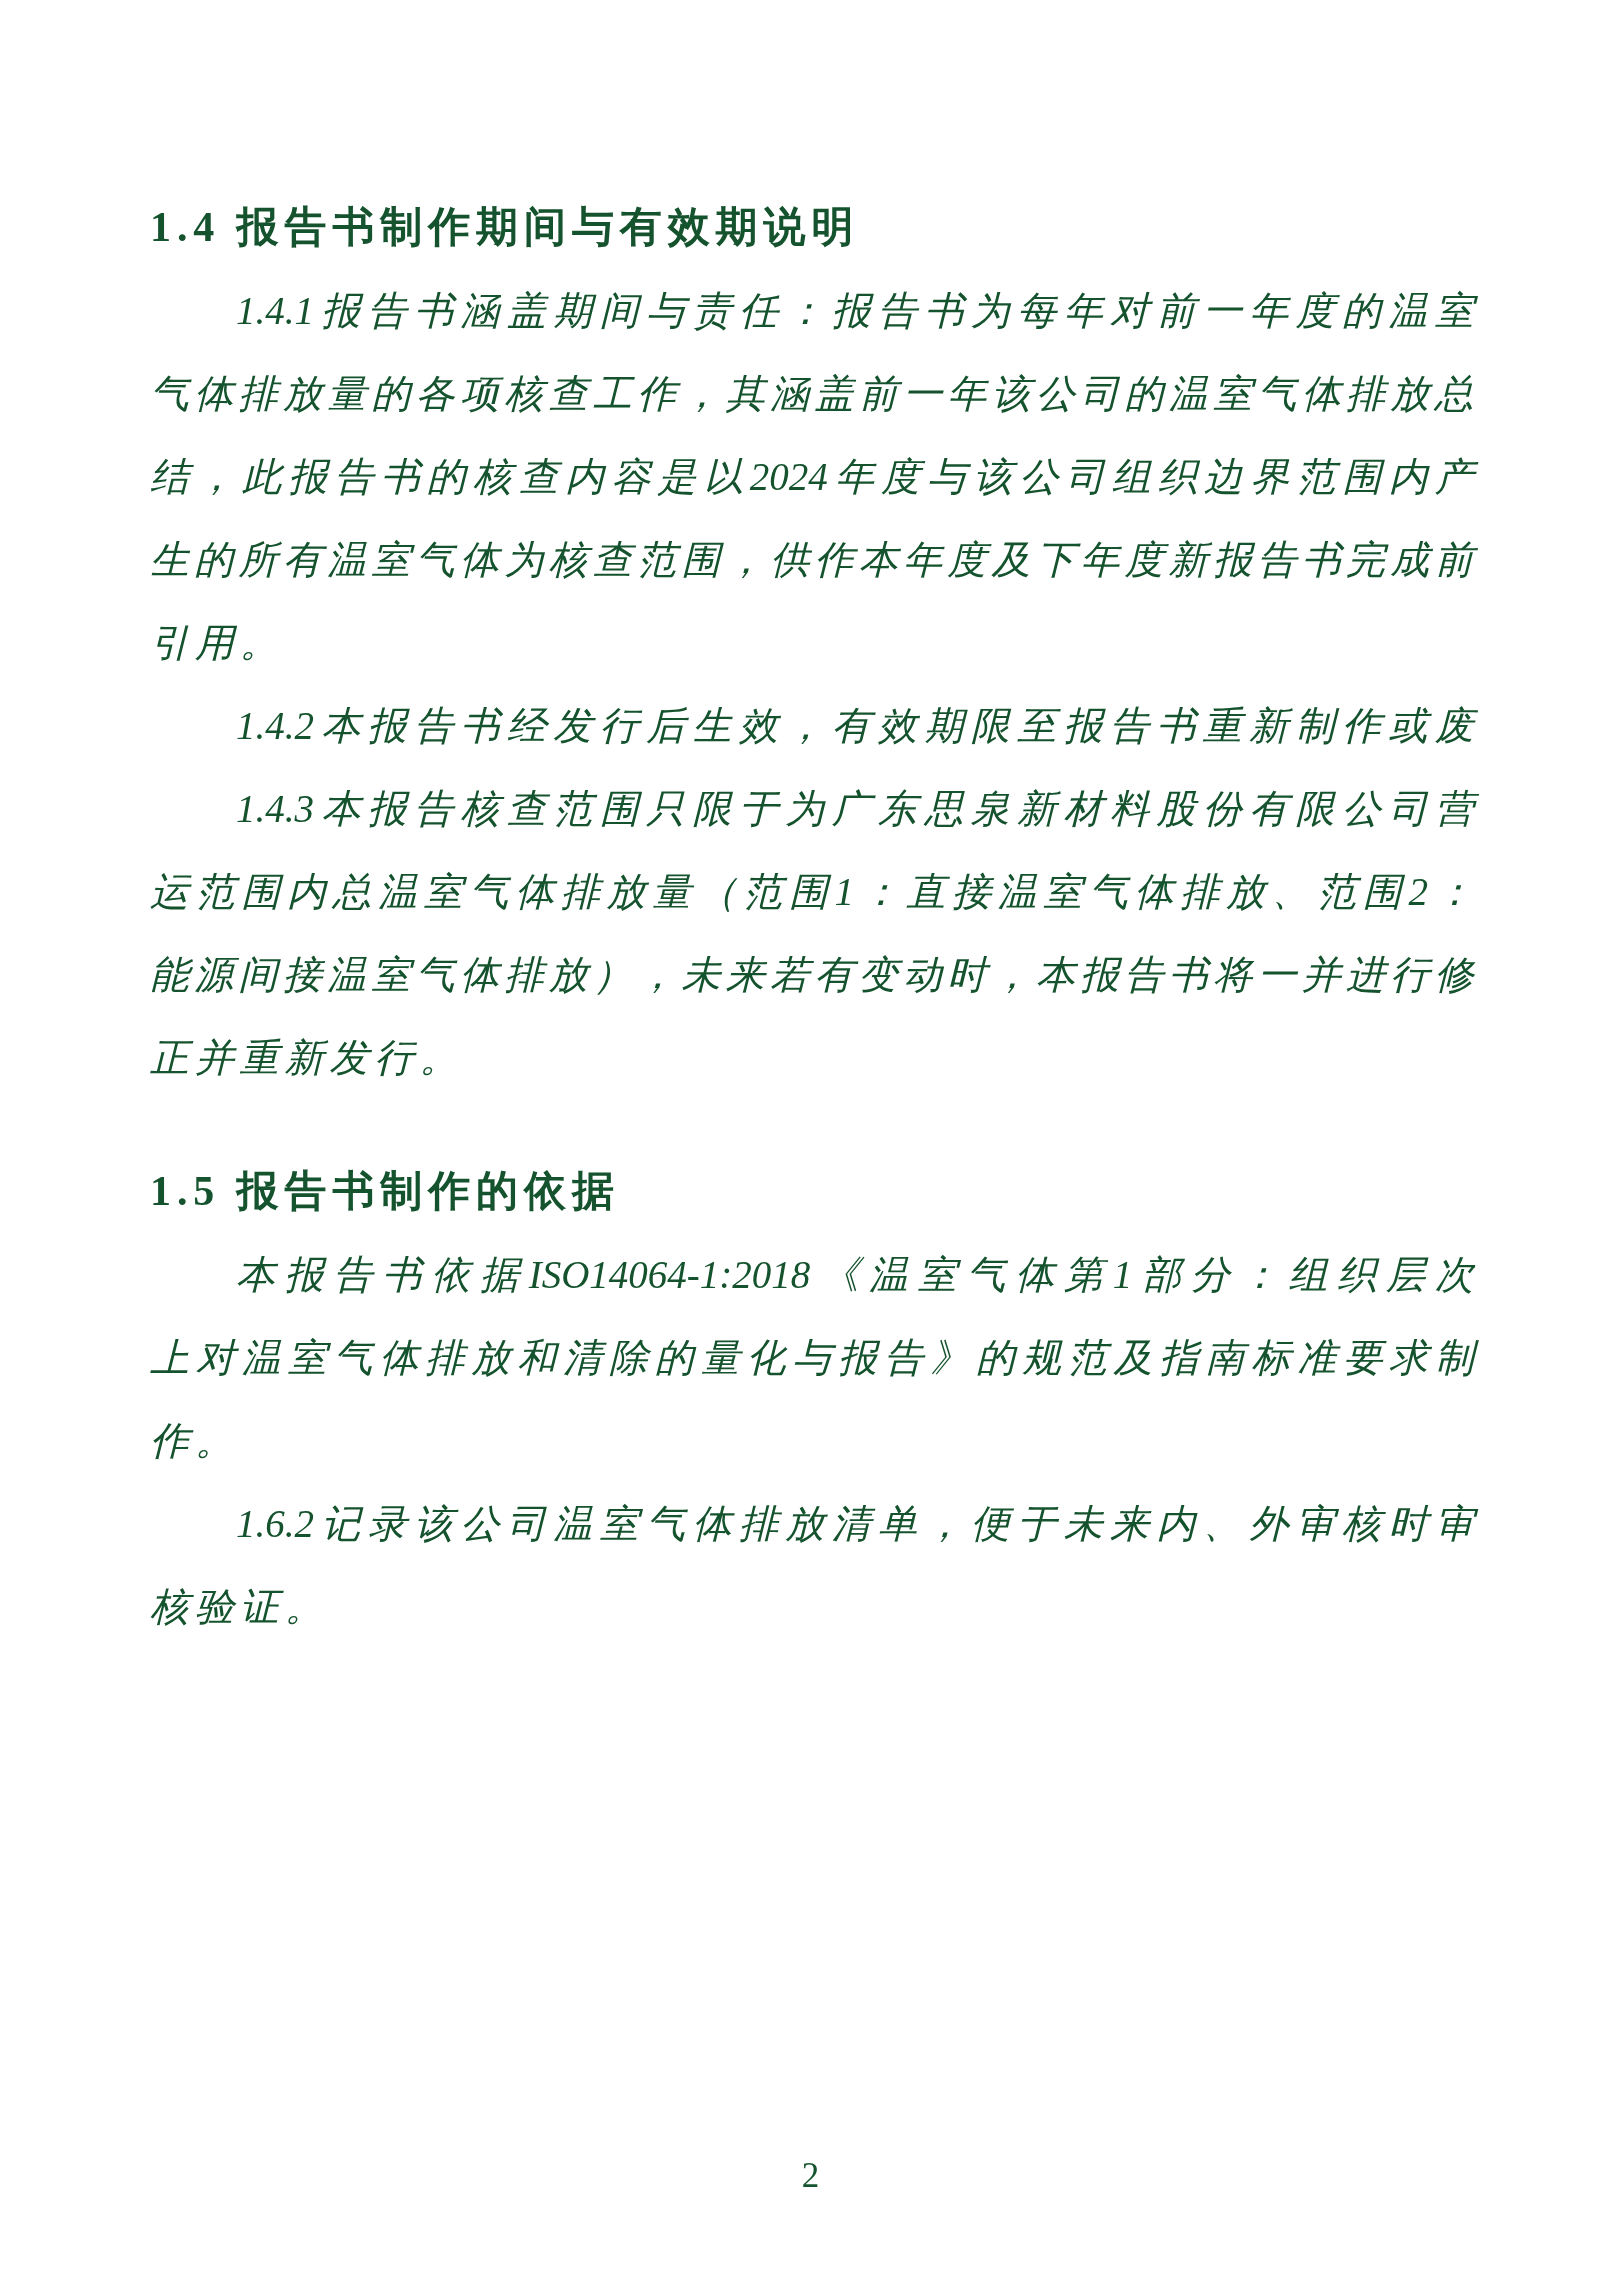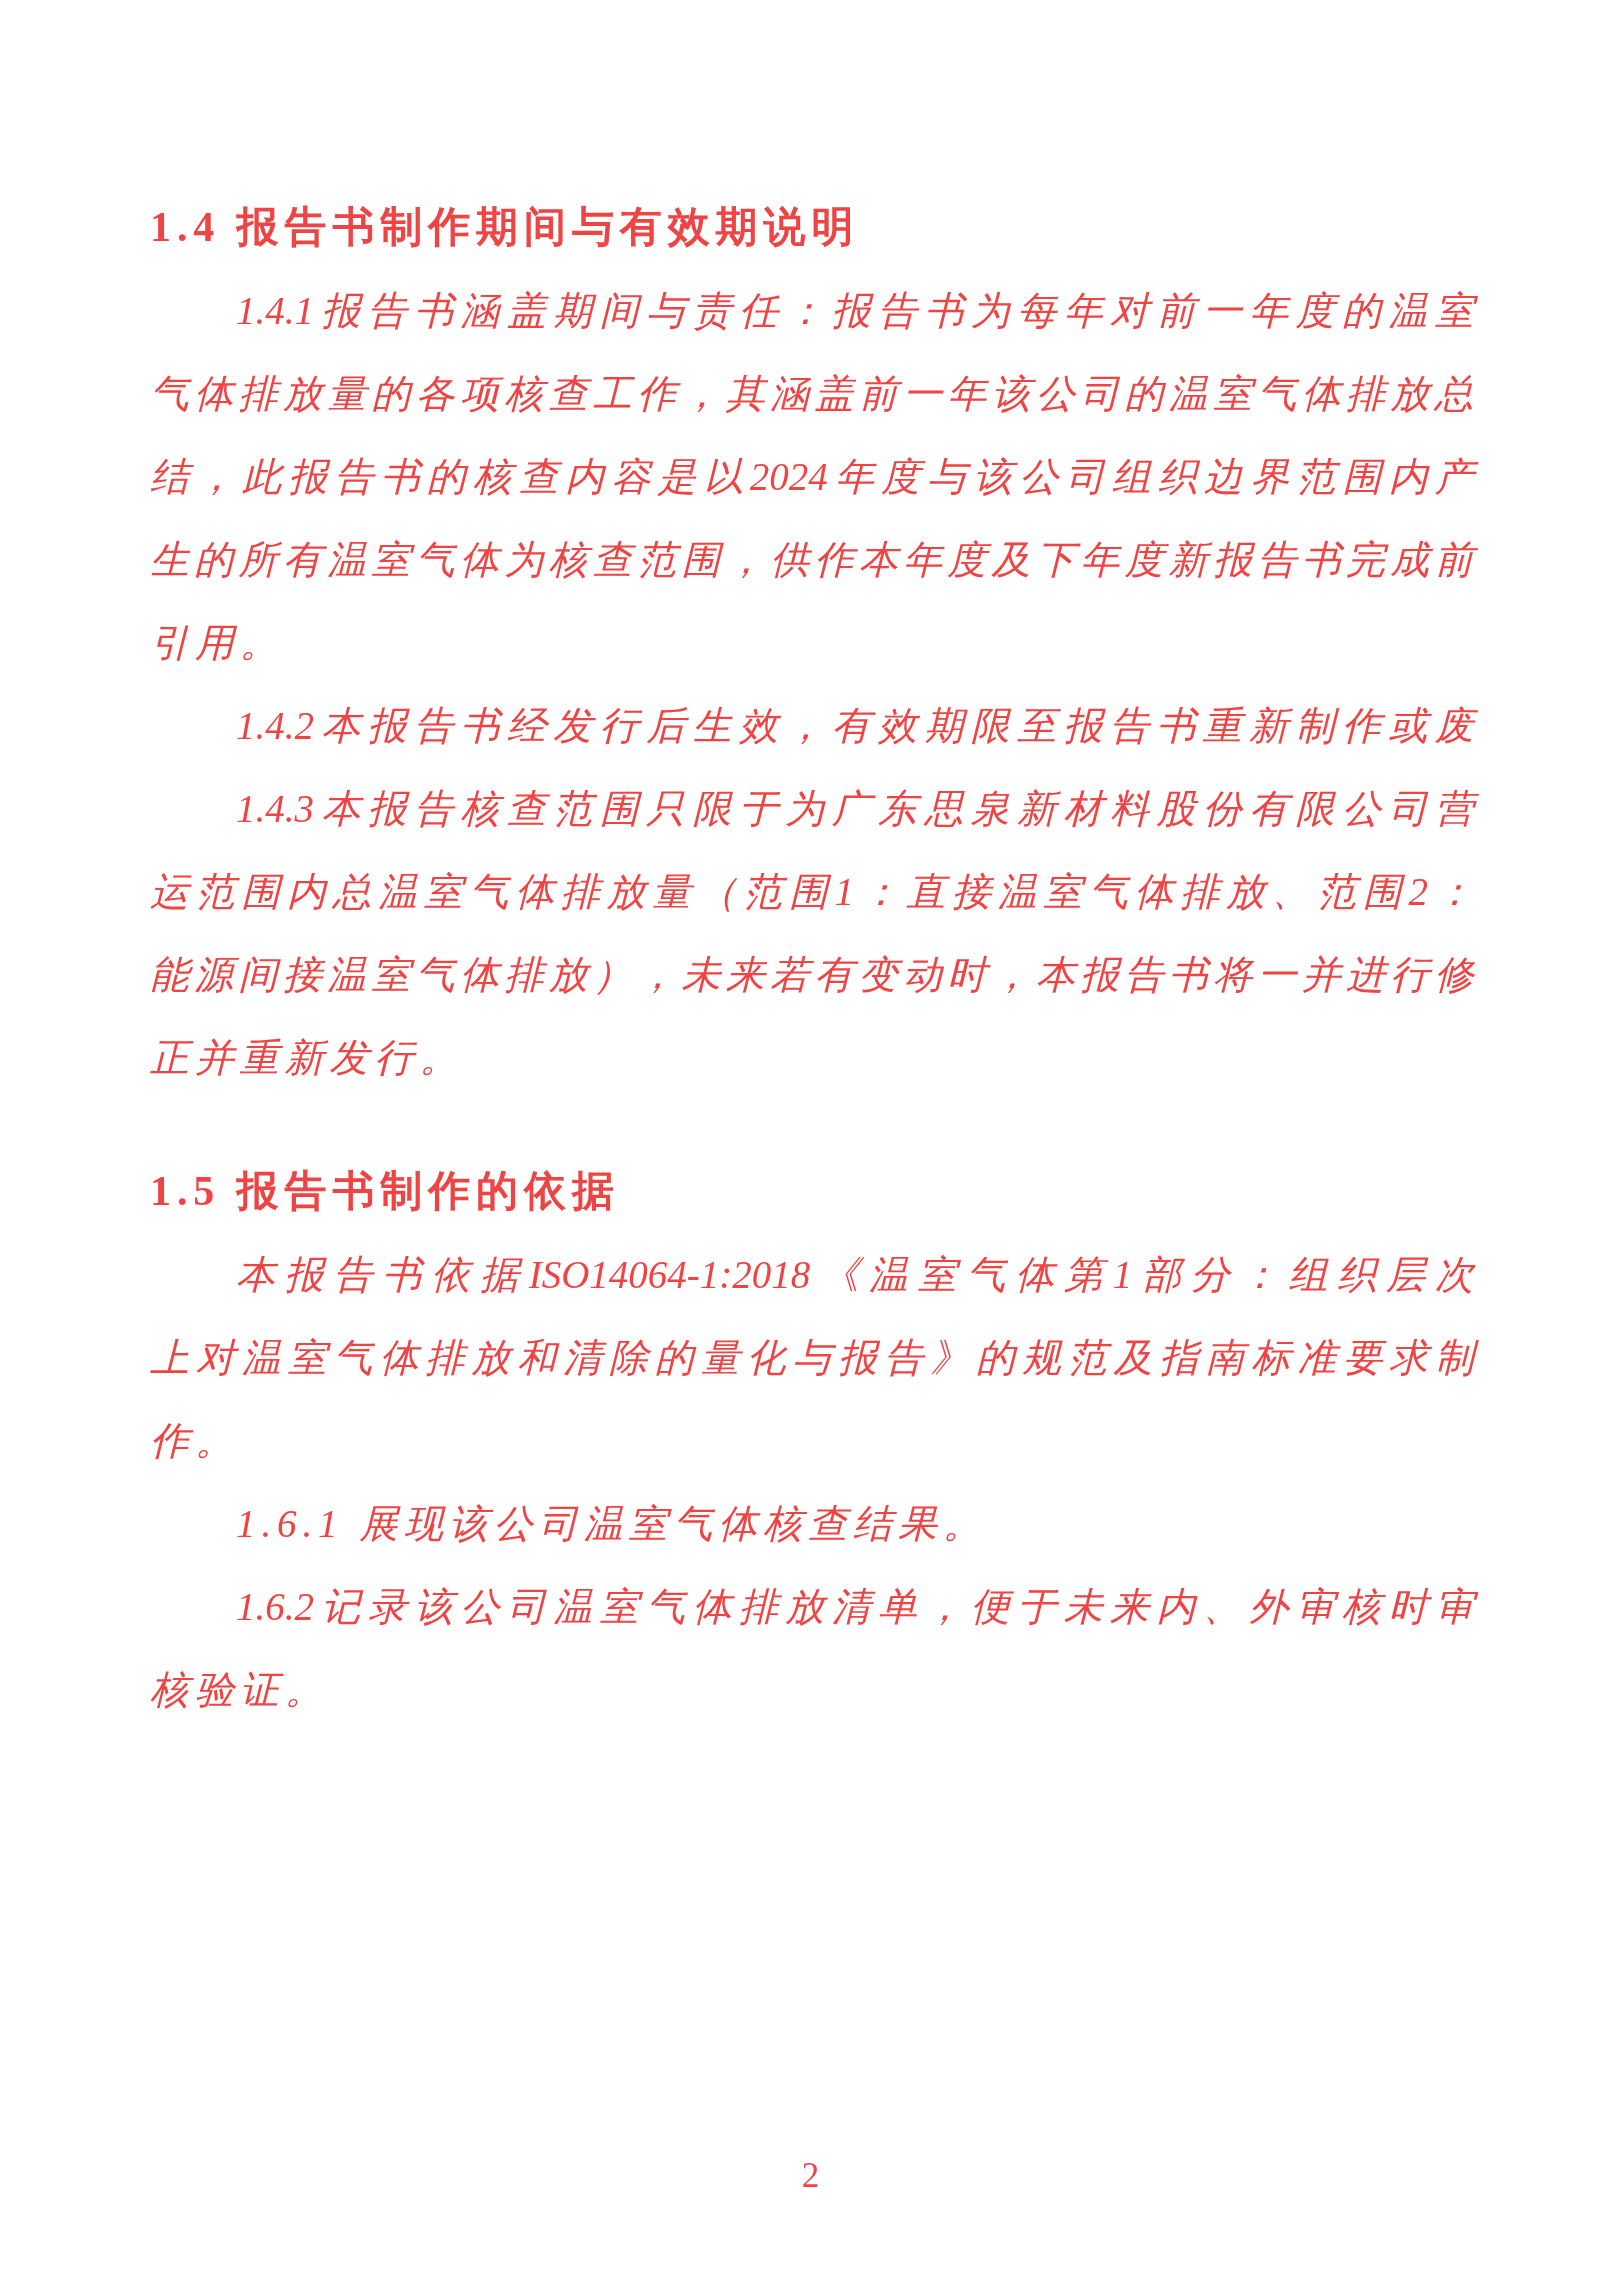--- a/index.html
+++ b/index.html
@@ -2,21 +2,21 @@
 <html><head>
 <meta charset="utf-8">
 <style>
   * { margin: 0; padding: 0; box-sizing: border-box; }
   html, body { background: #ffffff; }
   .page {
     position: relative;
     width: 1621px;
     height: 2232px;
     background: #ffffff;
-    color: #ef4444;
+    color: #14532d;
     font-family: "Liberation Serif", "DejaVu Serif", serif;
     overflow: hidden;
   }
   .content {
     position: absolute;
     left: 150px;
     right: 147px;
     top: 186px;
   }
   .heading {
@@ -359,23 +359,20 @@
           <span>南</span>
           <span>标</span>
           <span>准</span>
           <span>要</span>
           <span>求</span>
           <span>制</span>
         </div>
         <div class="line last">作。</div>
       </div>
       <div class="paragraph">
-        <div class="line first last">1.6.1 展现该公司温室气体核查结果。</div>
-      </div>
-      <div class="paragraph">
         <div class="line first just">
           <span>1.6.2</span>
           <span>记</span>
           <span>录</span>
           <span>该</span>
           <span>公</span>
           <span>司</span>
           <span>温</span>
           <span>室</span>
           <span>气</span>

